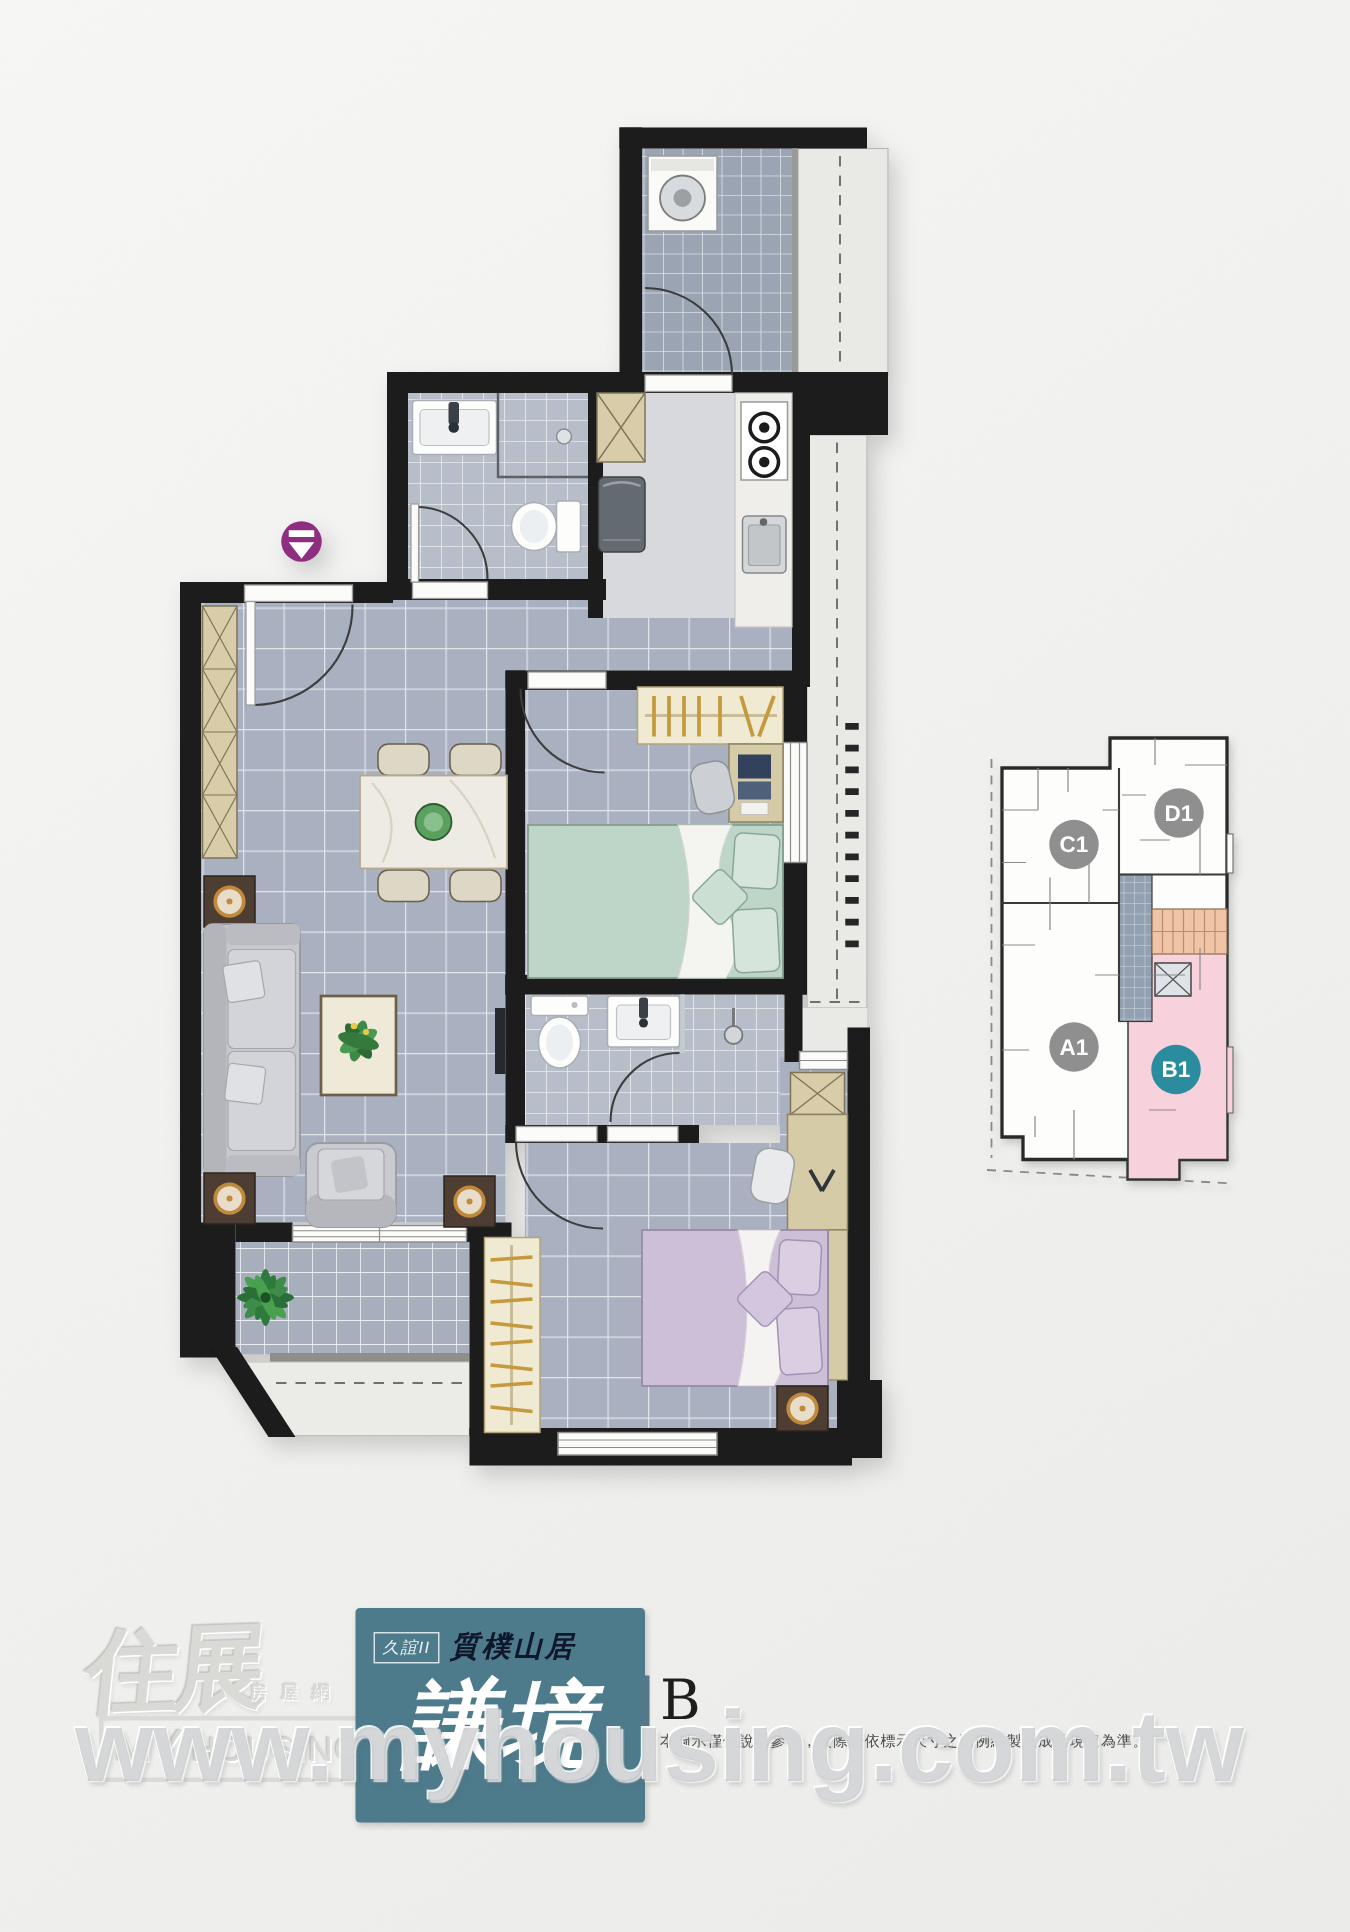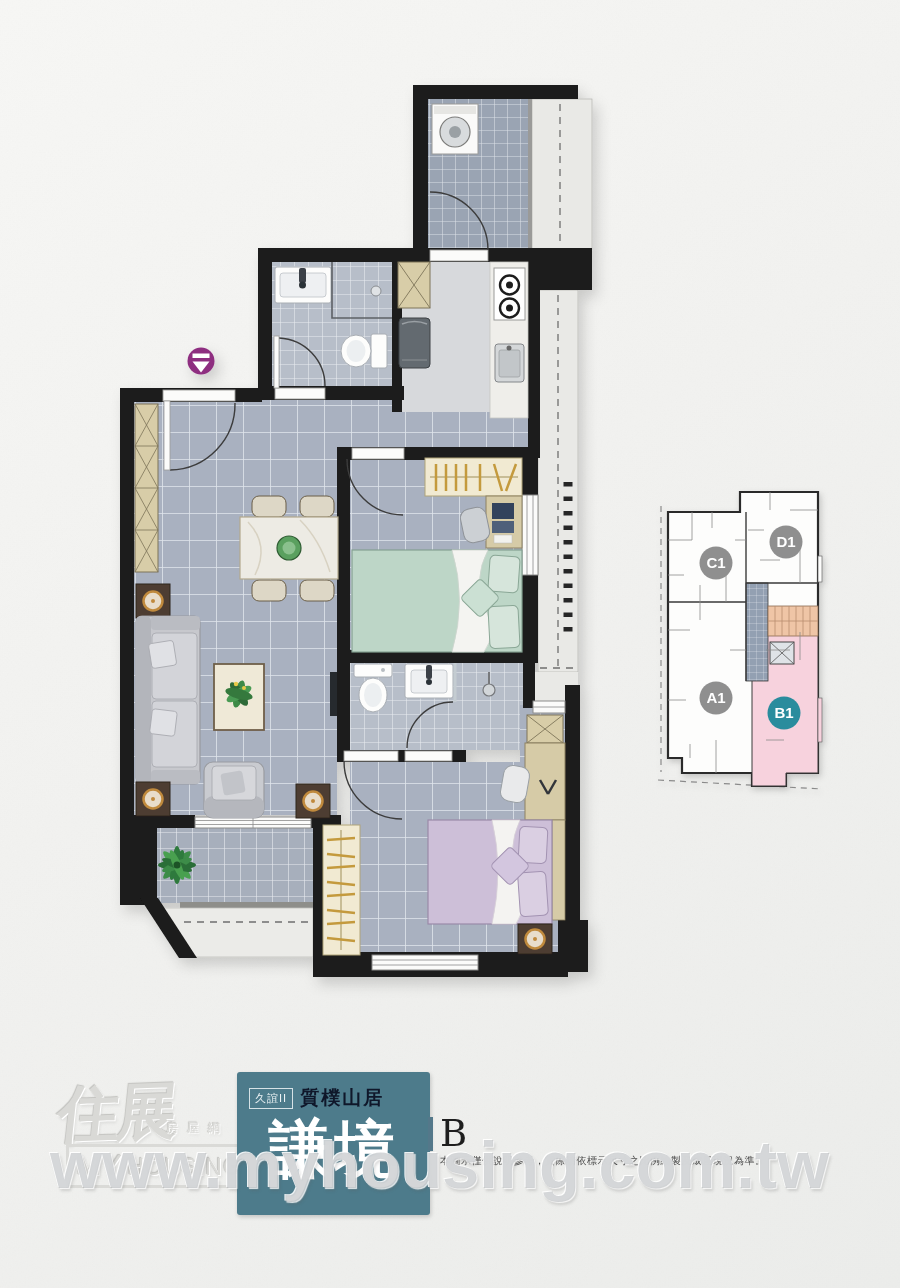--- a/index.html
+++ b/index.html
@@ -14,21 +14,21 @@
   .logo-zh{font-family:"DejaVu Serif",serif;font-size:62px;font-weight:bold;
     letter-spacing:-4px;transform:skewX(-8deg) rotate(-2deg);display:inline-block;line-height:1;}
   .logo-suffix{font-size:12px;font-weight:normal;letter-spacing:9px;position:absolute;left:108px;top:38px;}
   .logo-en{position:absolute;left:8px;top:62px;border:3px solid #dadad7;padding:1px 7px 3px 7px;
     white-space:nowrap;background:transparent;}
   .logo-en .my{font-size:30px;font-weight:normal;letter-spacing:1px;text-align:center;}
   .logo-en .housing{font-size:23px;font-weight:normal;letter-spacing:1px;}
 
   
   .brand-box{position:absolute;left:237px;top:1072px;width:193px;height:143px;background:#4d7b8b;
-    border-radius:3px;box-shadow:1px 2px 4px rgba(0,0,0,.18);color:#fff;box-sizing:border-box;padding:13px 10px 0 12px;}
+    border-radius:3px;box-shadow:1px 2px 4px rgba(0,0,0,.18);color:#fff;box-sizing:border-box;padding:13px 10px 0 12px;font-style:italic;}
   .brand-row{display:flex;align-items:center;gap:7px;}
   .brand-tag{border:1px solid #d6e2e6;color:#eef4f6;font-size:11px;padding:2px 5px;letter-spacing:1px;white-space:nowrap;}
   .brand-series{font-size:19px;font-weight:bold;letter-spacing:2px;color:#0f172a;white-space:nowrap;}
   .brand-name{font-family:"DejaVu Serif",serif;font-size:62px;font-weight:bold;letter-spacing:4px;
     line-height:1.05;text-align:center;margin-top:6px;white-space:nowrap;}
 
   
   .heading{position:absolute;left:428px;top:1116px;width:330px;}
   .heading-row{display:flex;align-items:flex-end;gap:7px;}
   .heading-bar{width:5px;height:34px;background:#54788a;flex:0 0 auto;}

